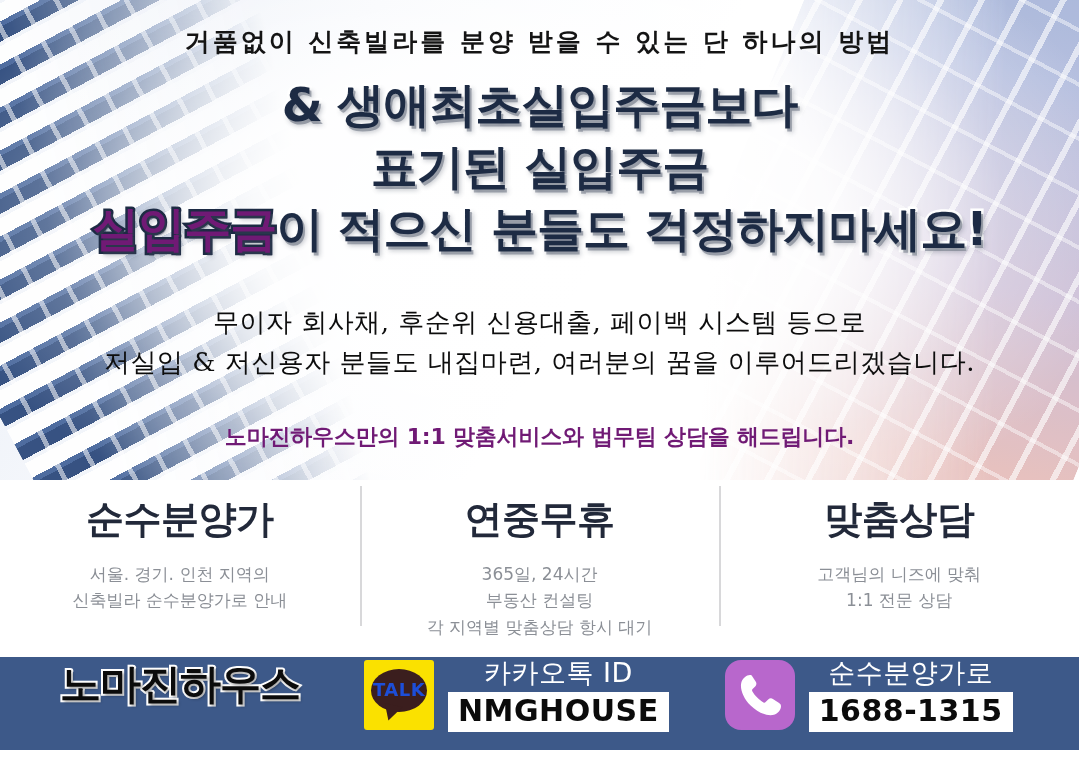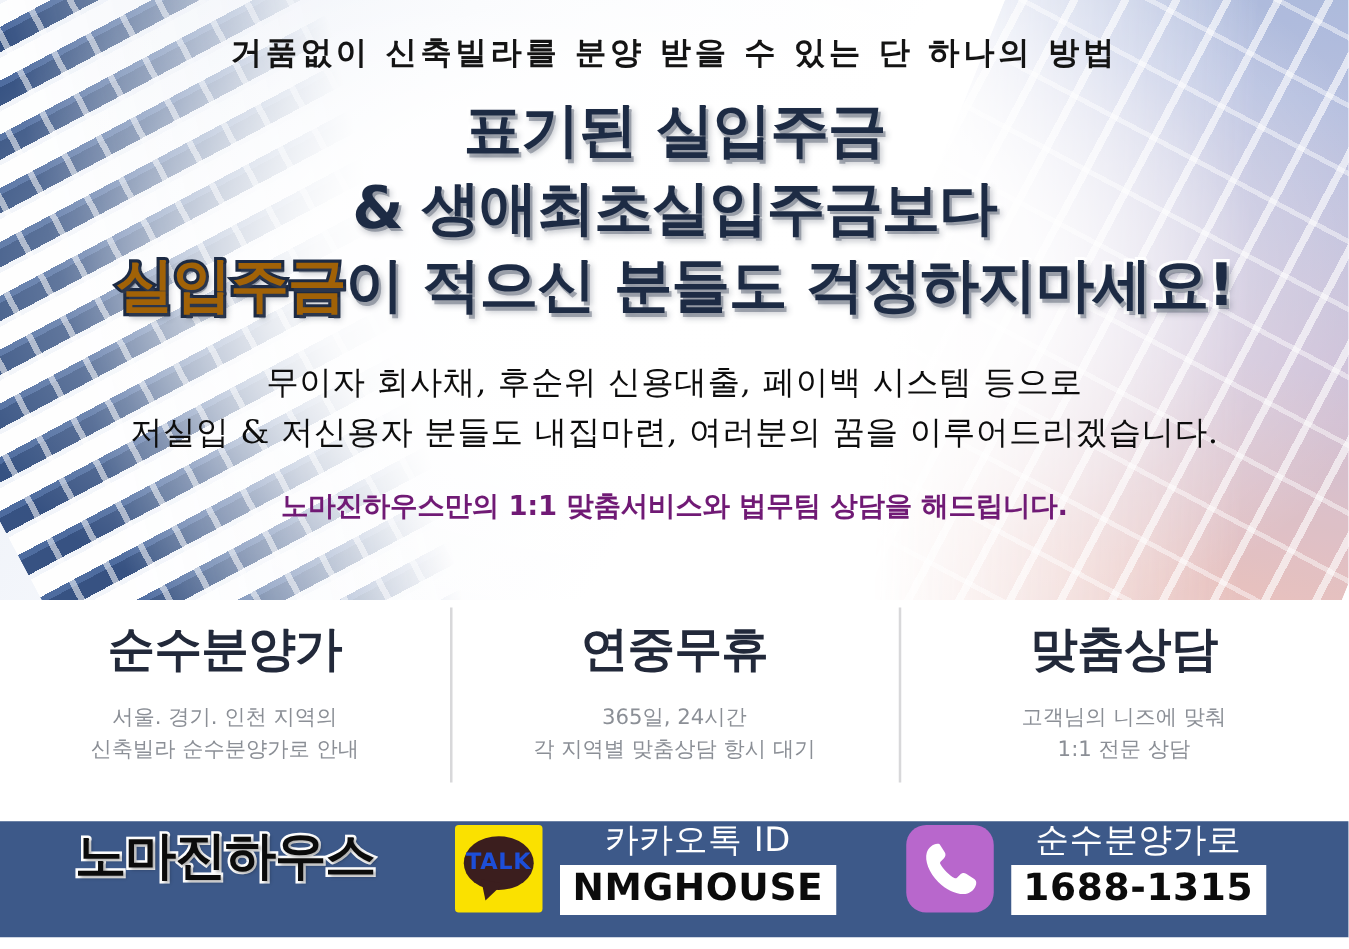--- a/index.html
+++ b/index.html
@@ -145,28 +145,28 @@
     letter-spacing: -1px;
     color: #1d2b44;
     -webkit-text-stroke: 5px #ffffff;
     paint-order: stroke fill;
     text-shadow:
        2px 3px 0 rgba(60,70,90,0.40),
        3px 4px 5px rgba(40,50,70,0.30);
   }
   .headline .line { display: block; white-space: nowrap; }
   .headline .hl-accent {
-    color: #a16207;
+    color: #701a75;
     -webkit-text-stroke: 5px #1d2b44;
     paint-order: stroke fill;
   }
 
   
   .lede {
-    margin: 0;
+    margin: 16px;
     padding-top: 26px;
     font-family: "DejaVu Serif", "Liberation Serif", serif;
     font-weight: 400;
     font-size: 26px;
     line-height: 1.55;
     letter-spacing: 0.5px;
     color: #0d0d0d;
   }
   .lede .line { display: block; white-space: nowrap; }
 
@@ -337,22 +337,22 @@
   </div>
 
   <div class="hero-content">
 
     <p class="eyebrow">
       <span class="line">거품없이  신축빌라를  분양  받을  수  있는</span>
       <span class="line">단   하나의  방법</span>
     </p>
 
     <h1 class="headline">
+      <span class="line">&amp; 생애최초실입주금보다</span>
       <span class="line">표기된 실입주금</span>
-      <span class="line">&amp; 생애최초실입주금보다</span>
       <span class="line"><span class="hl-accent">실입주금</span><span>이 적으신 분들도 걱정하지마세요!</span></span>
     </h1>
 
     <p class="lede">
       <span class="line">무이자 회사채, 후순위 신용대출, 페이백 시스템 등으로</span>
       <span class="line">저실입 &amp; 저신용자 분들도 내집마련, 여러분의 꿈을 이루어드리겠습니다.</span>
     </p>
 
     <p class="promise">노마진하우스만의 1:1 맞춤서비스와 법무팀 상담을 해드립니다.</p>
   </div>
@@ -364,20 +364,21 @@
       <p class="feature-body">
         <span class="line">서울. 경기. 인천 지역의</span>
         <span class="line">신축빌라 순수분양가로 안내</span>
       </p>
     </div>
 
     <div class="feature">
       <p class="feature-title">연중무휴</p>
       <p class="feature-body">
         <span class="line">365일, 24시간</span>
+        <span class="line">부동산 컨설팅</span>
         <span class="line">각 지역별 맞춤상담 항시 대기</span>
       </p>
     </div>
 
     <div class="feature">
       <p class="feature-title">맞춤상담</p>
       <p class="feature-body">
         <span class="line">고객님의 니즈에 맞춰</span>
         <span class="line">1:1 전문 상담</span>
       </p>

